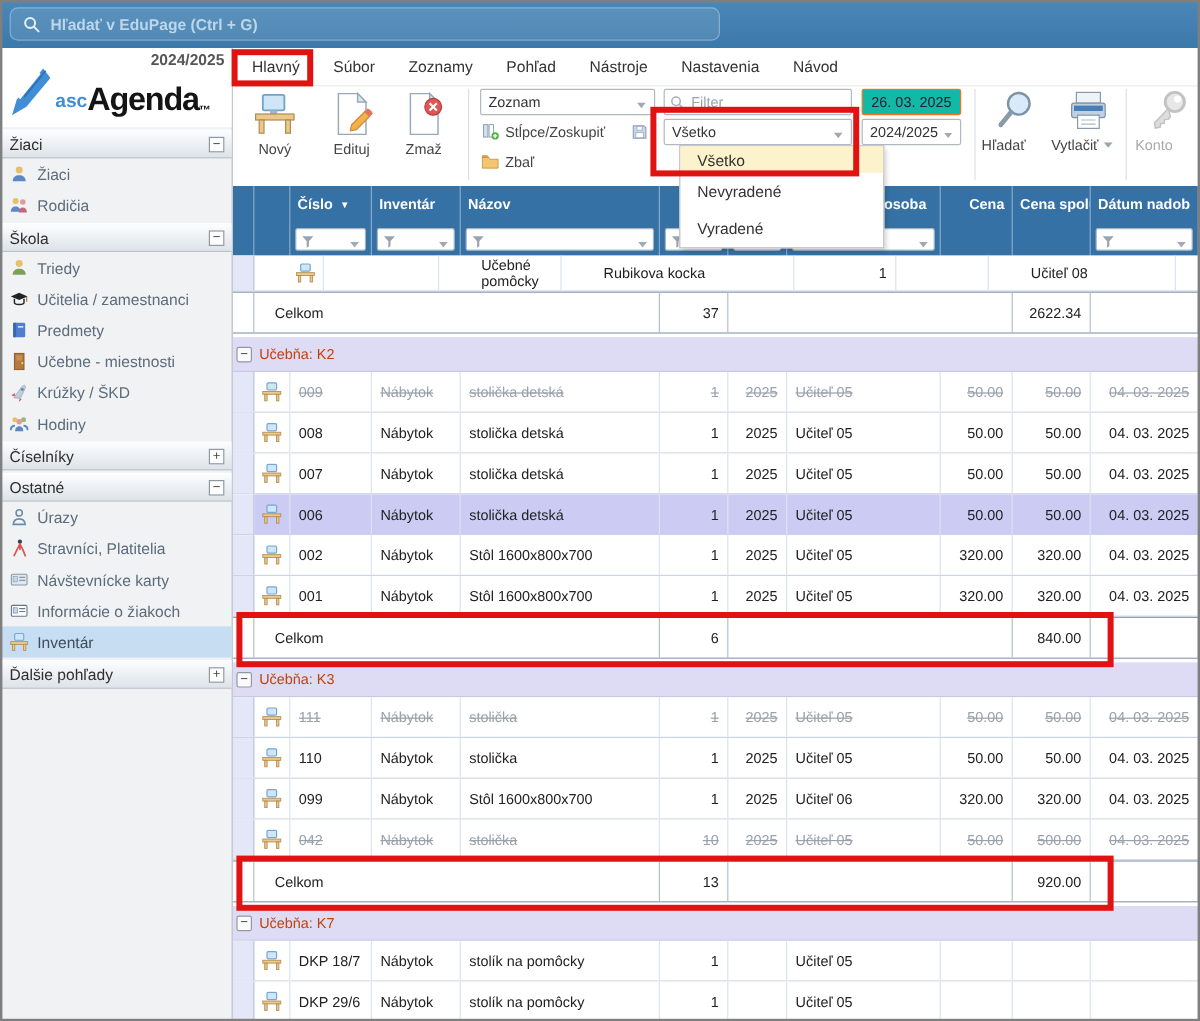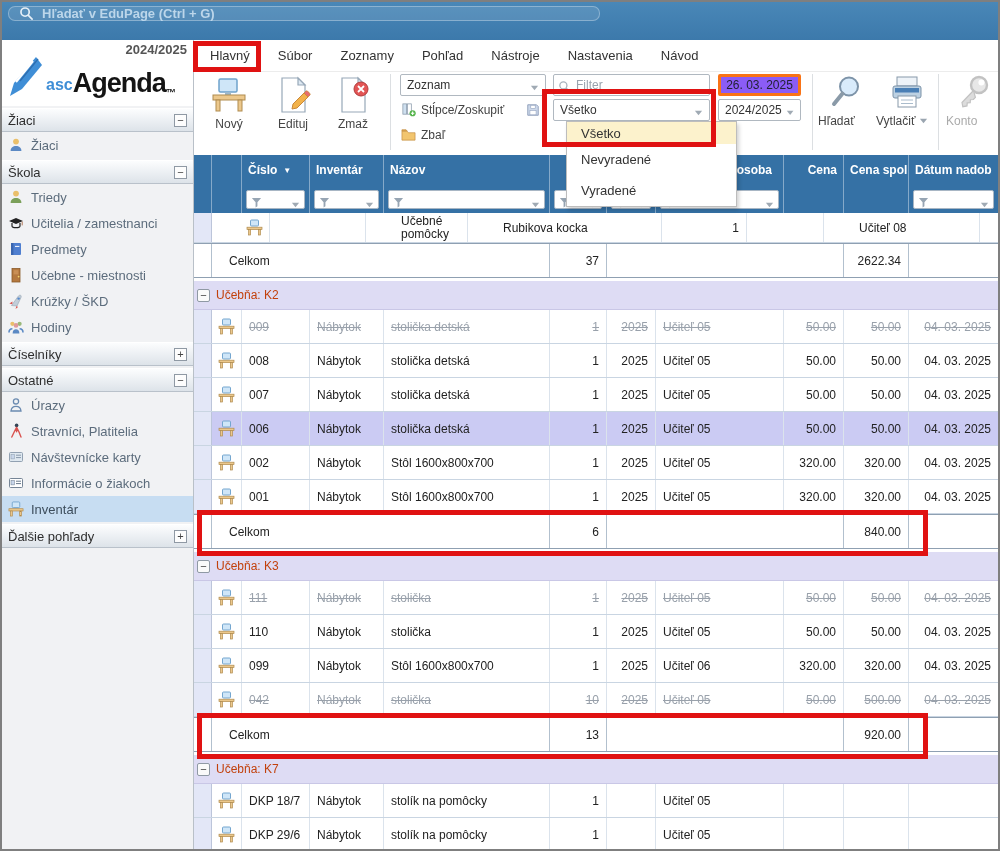--- a/index.html
+++ b/index.html
@@ -3,21 +3,21 @@
 <meta charset="utf-8">
 <style>
   * { box-sizing: border-box; margin: 0; padding: 0; }
   body { font-family: "Liberation Sans", sans-serif; background:#ddd; }
   .window { position:relative; width:1000px; height:851px; background:#fff; overflow:hidden; }
   .frame { position:absolute; inset:0; border:2px solid #7f7f7f; pointer-events:none; z-index:70; }
 
   
   .topbar { position:absolute; left:0; top:0; width:1000px; height:40px;
     background:linear-gradient(#4a88b8,#3c79ab); z-index:5; }
-  .searchpill { position:absolute; left:8px; top:6px; width:592px; height:15px; border-radius:7px;
+  .searchpill { position:absolute; left:8px; top:6px; width:592px; height:28px; border-radius:7px;
     background:rgba(255,255,255,.10); border:1px solid rgba(255,255,255,.30);
     display:flex; align-items:center; padding:0 10px; gap:8px; }
   .searchpill input { flex:1; background:transparent; border:none; outline:none;
     color:#eaf3fa; font-size:13px; font-weight:bold; font-family:"Liberation Sans",sans-serif; }
   .searchpill input::placeholder { color:#bcd6ea; opacity:1; }
 
   
   .sidebar { position:absolute; left:0; top:40px; width:194px; height:811px;
     background:#f1f2f4; border-right:1px solid #b9c0c8; z-index:4; }
   .branding { position:relative; height:66px; background:#fff; }
@@ -50,21 +50,21 @@
   .tbtn .lbl { font-size:12px; color:#444; margin-top:3px; }
   .vsep { position:absolute; top:2px; height:76px; width:1px; background:#dcdfe2; }
   .selbox { position:absolute; height:22px; background:#fff; border:1px solid #b0b8c0; border-radius:2px;
     display:flex; align-items:center; padding:0 6px; font-size:12px; color:#333; cursor:default; }
   .selbox .caret { margin-left:auto; }
   .tool-line { position:absolute; display:flex; align-items:center; gap:5px; font-size:12px; color:#444; }
   .filter-input { position:absolute; height:22px; background:#fff; border:1px solid #b0b8c0; border-radius:2px;
     font-size:12px; color:#555; padding:0 4px 0 22px; outline:none; font-family:"Liberation Sans",sans-serif; }
   .filter-input::placeholder { color:#9aa4ae; opacity:1; }
   .filter-glass { position:absolute; width:13px; height:13px; z-index:2; }
-  .datebox { position:absolute; height:22px; background:#8b5cf6; border:3px solid #f97316; border-radius:2px;
+  .datebox { position:absolute; height:22px; background:#14b8a6; border:1px solid #f97316; border-radius:2px;
     display:flex; align-items:center; justify-content:center; font-size:12px; color:#223; }
   .rbtn { position:absolute; top:2px; width:56px; cursor:default; }
   .rbtn .big { width:36px; height:36px; margin:0 auto; display:block; }
   .rbtn .lbl { font-size:12px; color:#444; margin-top:4px; white-space:nowrap; }
   .rbtn.disabled .lbl { color:#aaa; }
 
   
   .tablearea { position:absolute; left:0; top:115px; width:806px; height:696px; overflow:hidden; background:#fff; }
   .grid { display:grid; grid-template-columns:18px 30px 68px 74px 166px 57px 49px 128px 60px 65px 90px; }
   .hrow { height:30px; background:#3571a5; }
@@ -146,20 +146,31 @@
         </div>
         <div class="side-item">
           <span class="ic" style="width: 16px; height: 16px;">
             <svg viewBox="0 0 16 16">
               <circle cx="8" cy="4.6" r="2.9" fill="#eabf6a"></circle>
               <path d="M2.6 14 c0-3.4 2.4-5 5.4-5 s5.4 1.6 5.4 5 z" fill="#5b89c4"></path>
             </svg>
           </span>
           <span>Žiaci</span>
         </div>
+        <div class="side-item">
+          <span class="ic" style="width: 16px; height: 16px;">
+            <svg viewBox="0 0 16 16">
+              <circle cx="5" cy="4.6" r="2.5" fill="#eabf6a"></circle>
+              <path d="M1 13.5 c0-3 1.8-4.4 4-4.4 s4 1.4 4 4.4 z" fill="#5b89c4"></path>
+              <circle cx="11" cy="5.4" r="2.3" fill="#e09a9a"></circle>
+              <path d="M7.6 14 c0-2.8 1.6-4 3.4-4 s3.4 1.2 3.4 4 z" fill="#c4667a"></path>
+            </svg>
+          </span>
+          <span>Rodičia</span>
+        </div>
         <div class="sec-h">
           <span>Škola</span>
           <span class="tog">−</span>
         </div>
         <div class="side-item">
           <span class="ic" style="width: 16px; height: 16px;">
             <svg viewBox="0 0 16 16">
               <circle cx="8" cy="4.6" r="2.9" fill="#eabf6a"></circle>
               <path d="M2.6 14 c0-3.4 2.4-5 5.4-5 s5.4 1.6 5.4 5 z" fill="#7ba05a"></path>
             </svg>

